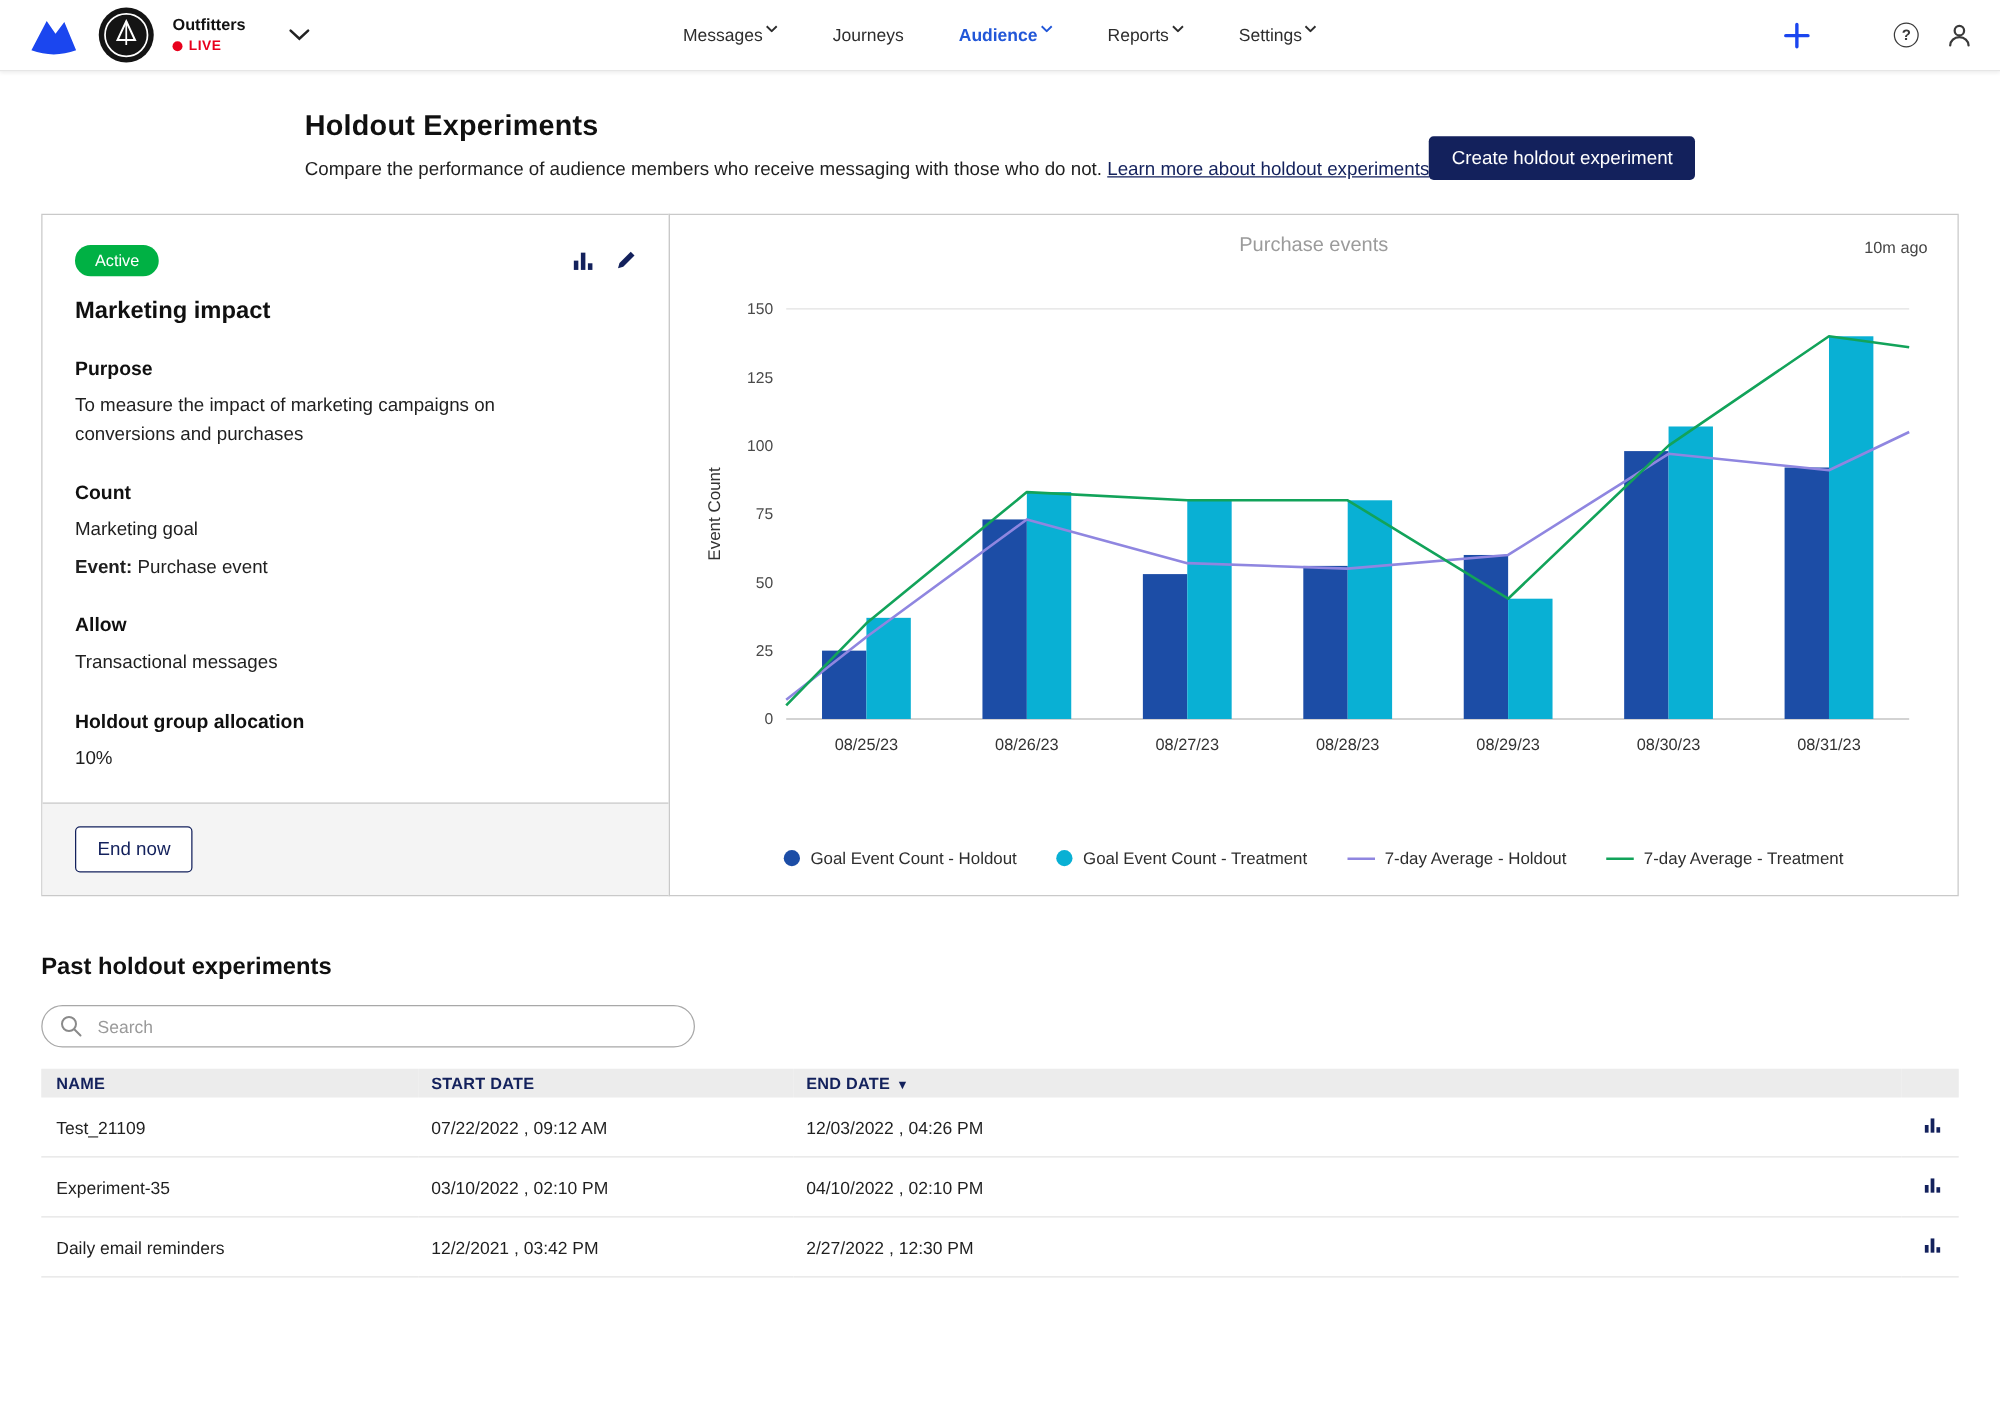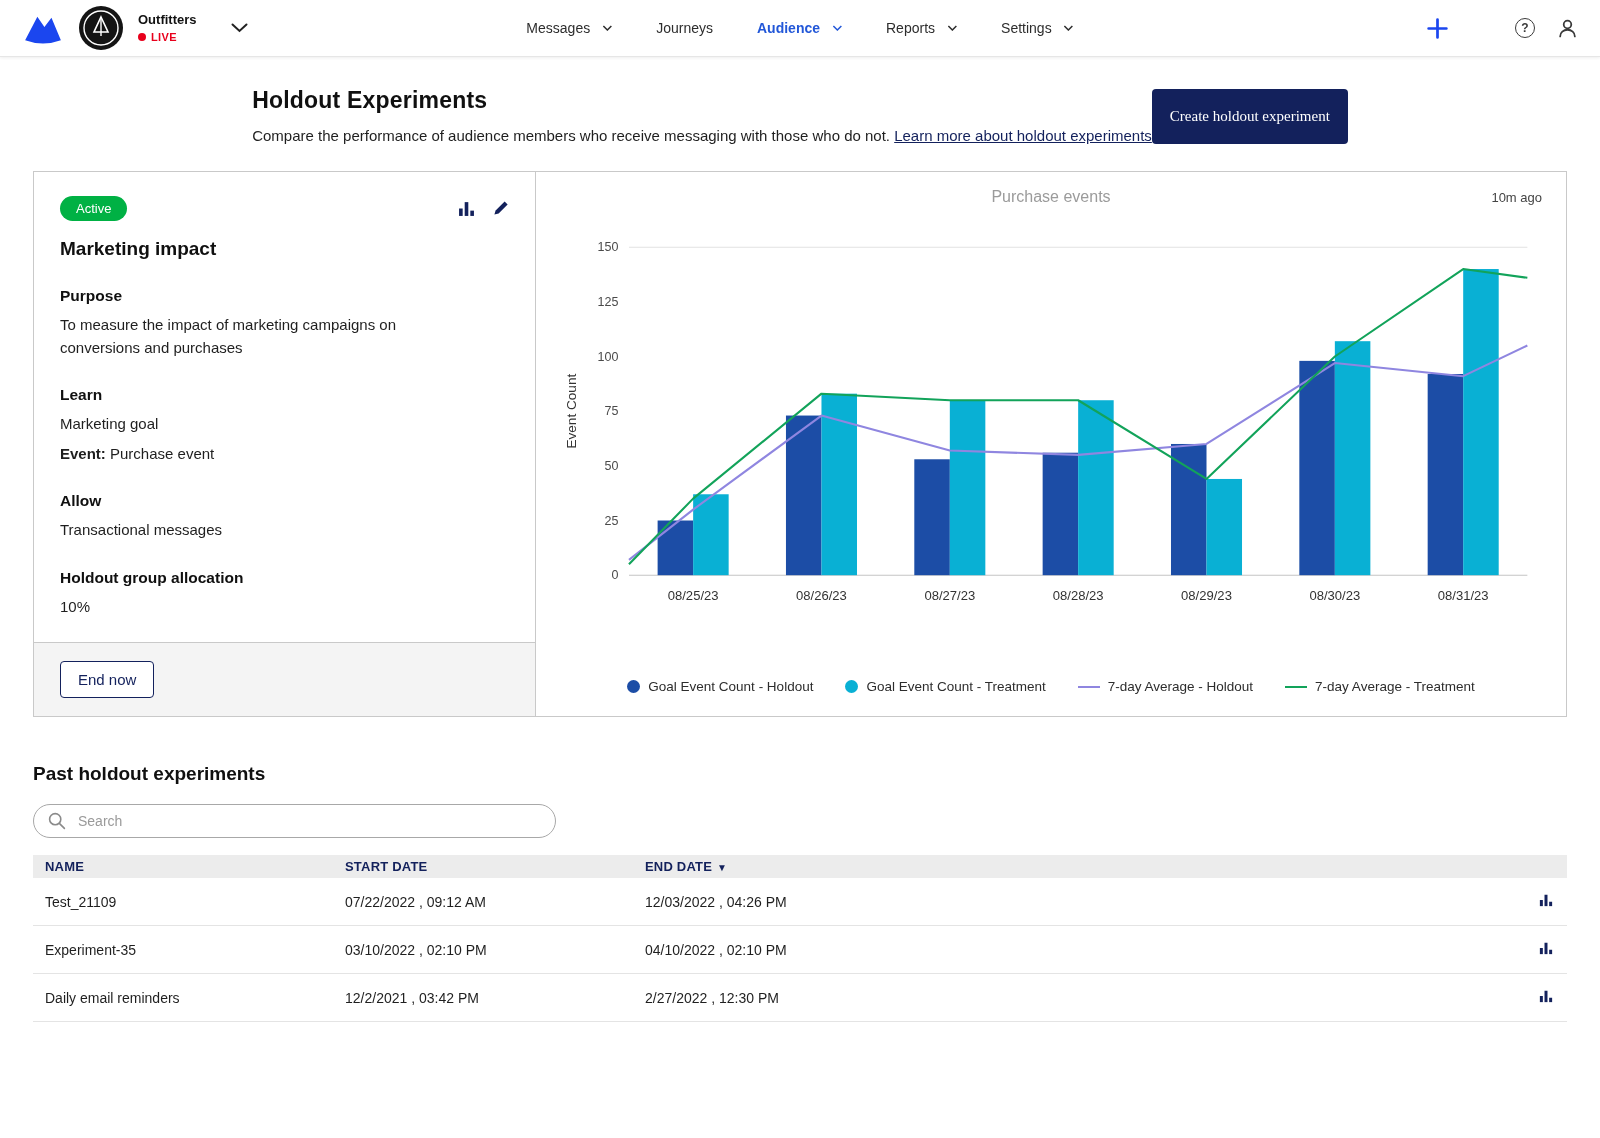--- a/index.html
+++ b/index.html
@@ -10,34 +10,34 @@
   .topbar{height:57px;display:flex;align-items:center;padding:0 22px;background:#fff;
           border-bottom:1px solid #e6e6e6;box-shadow:0 1px 3px rgba(0,0,0,.07);position:relative;z-index:5}
   .brand{display:flex;align-items:center;gap:14px}
   .ws-meta{line-height:1.15}
   .ws-name{font-size:13px;font-weight:bold;color:#111}
   .ws-live{display:flex;align-items:center;gap:5px;margin-top:3px}
   .live-dot{width:8px;height:8px;border-radius:50%;background:#e8001c}
   .live-text{color:#e8001c;font-weight:bold;font-size:11px;letter-spacing:.4px}
   .ws-chevron{margin-left:20px;cursor:pointer;display:flex;align-items:center}
   .nav{position:absolute;left:50%;transform:translateX(-50%);display:flex;gap:44px;align-items:center}
-  .nav-item{display:flex;align-items:center;gap:12px;font-size:14px;color:#2d2d2d;cursor:pointer;white-space:nowrap}
+  .nav-item{display:flex;gap:2px;font-size:14px;color:#2d2d2d;cursor:pointer;white-space:nowrap}
   .nav-item.active{color:#2257d8;font-weight:bold}
   .top-actions{margin-left:auto;display:flex;align-items:center}
   .plus-btn{margin-right:66px;cursor:pointer;display:flex}
   .help-btn{width:20px;height:20px;border:1.6px solid #3a3a3a;border-radius:50%;display:flex;align-items:center;justify-content:center;
             font-size:12px;font-weight:bold;color:#3a3a3a;cursor:pointer;margin-right:22px}
   .user-btn{cursor:pointer;display:flex}
 
   
   .page-head{display:flex;align-items:flex-end;justify-content:center;padding:30px 33px 0}
   .page-title{font-size:23px;font-weight:bold;color:#101010;letter-spacing:.2px}
   .page-sub{margin-top:13px;font-size:15px;color:#1f1f1f}
   .page-sub a{color:#13215c;text-decoration:underline;cursor:pointer}
-  .create-btn{background:#13215c;color:#fff;font-size:15px;padding:19px 18px;border:none;border-radius:4px;cursor:pointer;font-family:Liberation Serif, serif}
+  .create-btn{background:#13215c;color:#fff;font-size:15px;padding:9px 18px;border:none;border-radius:4px;cursor:pointer;font-family:Liberation Sans, sans-serif}
 
   
   .panels{display:flex;margin:27px 33px 0;align-items:stretch}
   .exp-card{width:503px;border:1px solid #c9c9c9;background:#fff;display:flex;flex-direction:column}
   .exp-body{padding:24px 26px;flex:1}
   .card-top{display:flex;justify-content:space-between;align-items:flex-start}
   .pill{background:#00b144;color:#fff;font-size:13px;padding:5px 16px;border-radius:15px;display:inline-block}
   .card-icons{display:flex;gap:18px;padding-top:4px}
   .card-icons span{cursor:pointer;display:flex}
   .exp-title{font-size:19px;font-weight:bold;margin-top:17px;color:#101010}
@@ -188,21 +188,21 @@
               <path d="M11.6 1.4 L14.6 4.4 L5.6 13.4 L1.4 14.6 L2.6 10.4 Z" fill="#13215c"></path>
             </svg>
           </span>
         </span>
       </div>
       <div class="exp-title">Marketing impact</div>
 
       <div class="sec-label">Purpose</div>
       <div class="sec-text">To measure the impact of marketing campaigns on conversions and purchases</div>
 
-      <div class="sec-label">Learn</div>
+      <div class="sec-label">Count</div>
       <div class="sec-text">Marketing goal</div>
       <div class="sec-text" style="margin-top:7px">
         <span class="inline-label">Event:</span>
         <span>Purchase event</span>
       </div>
 
       <div class="sec-label">Allow</div>
       <div class="sec-text">Transactional messages</div>
 
       <div class="sec-label">Holdout group allocation</div>

